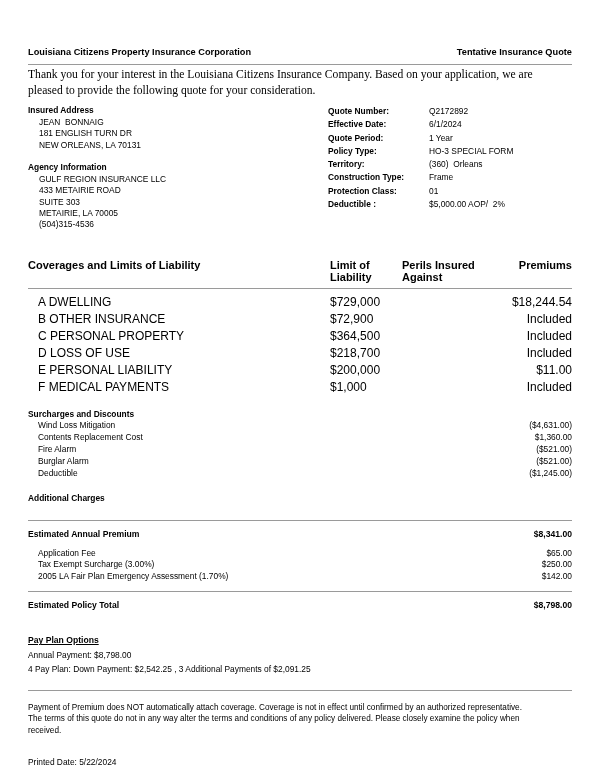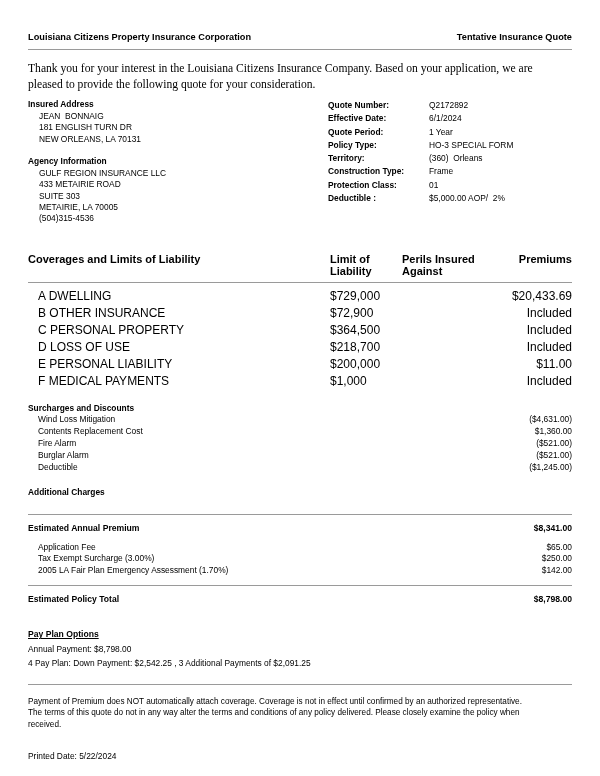--- a/index.html
+++ b/index.html
@@ -12,21 +12,21 @@
     height: 776px;
     font-family: "Liberation Sans", sans-serif;
     color: #000000;
     -webkit-font-smoothing: antialiased;
   }
   .page {
     position: relative;
     width: 600px;
     height: 776px;
     box-sizing: border-box;
-    padding: 0 28px;
+    padding: 15px 28px;
     overflow: hidden;
   }
 
   
   .doc-header {
     display: flex;
     justify-content: space-between;
     align-items: baseline;
     padding-top: 32px;
   }
@@ -41,21 +41,21 @@
     border-top: 1px solid #9a9a9a;
     margin: 0;
     height: 0;
   }
   .rule-header { margin-top: 7px; }
 
   .intro {
     font-family: "Liberation Serif", serif;
     font-size: 11.6px;
     line-height: 1.38;
-    margin-top: 11px;
+    margin-top: 2px;
     width: 520px;
   }
 
   
   .info-wrap {
     display: flex;
     margin-top: 6px;
   }
   .info-left { width: 300px; }
   .info-right { flex: 1; }
@@ -256,21 +256,21 @@
       <div class="c-limit">Limit of Liability</div>
       <div class="c-perils">Perils Insured Against</div>
       <div class="c-prem">Premiums</div>
     </div>
     <hr class="rule">
     <div class="cov-rows">
       <div class="cov-row">
         <div class="c-name">A DWELLING</div>
         <div class="c-limit">$729,000</div>
         <div class="c-perils"></div>
-        <div class="c-prem">$20,433.69</div>
+        <div class="c-prem">$18,244.54</div>
       </div>
       <div class="cov-row">
         <div class="c-name">B OTHER INSURANCE</div>
         <div class="c-limit">$72,900</div>
         <div class="c-perils"></div>
         <div class="c-prem">Included</div>
       </div>
       <div class="cov-row">
         <div class="c-name">C PERSONAL PROPERTY</div>
         <div class="c-limit">$364,500</div>

